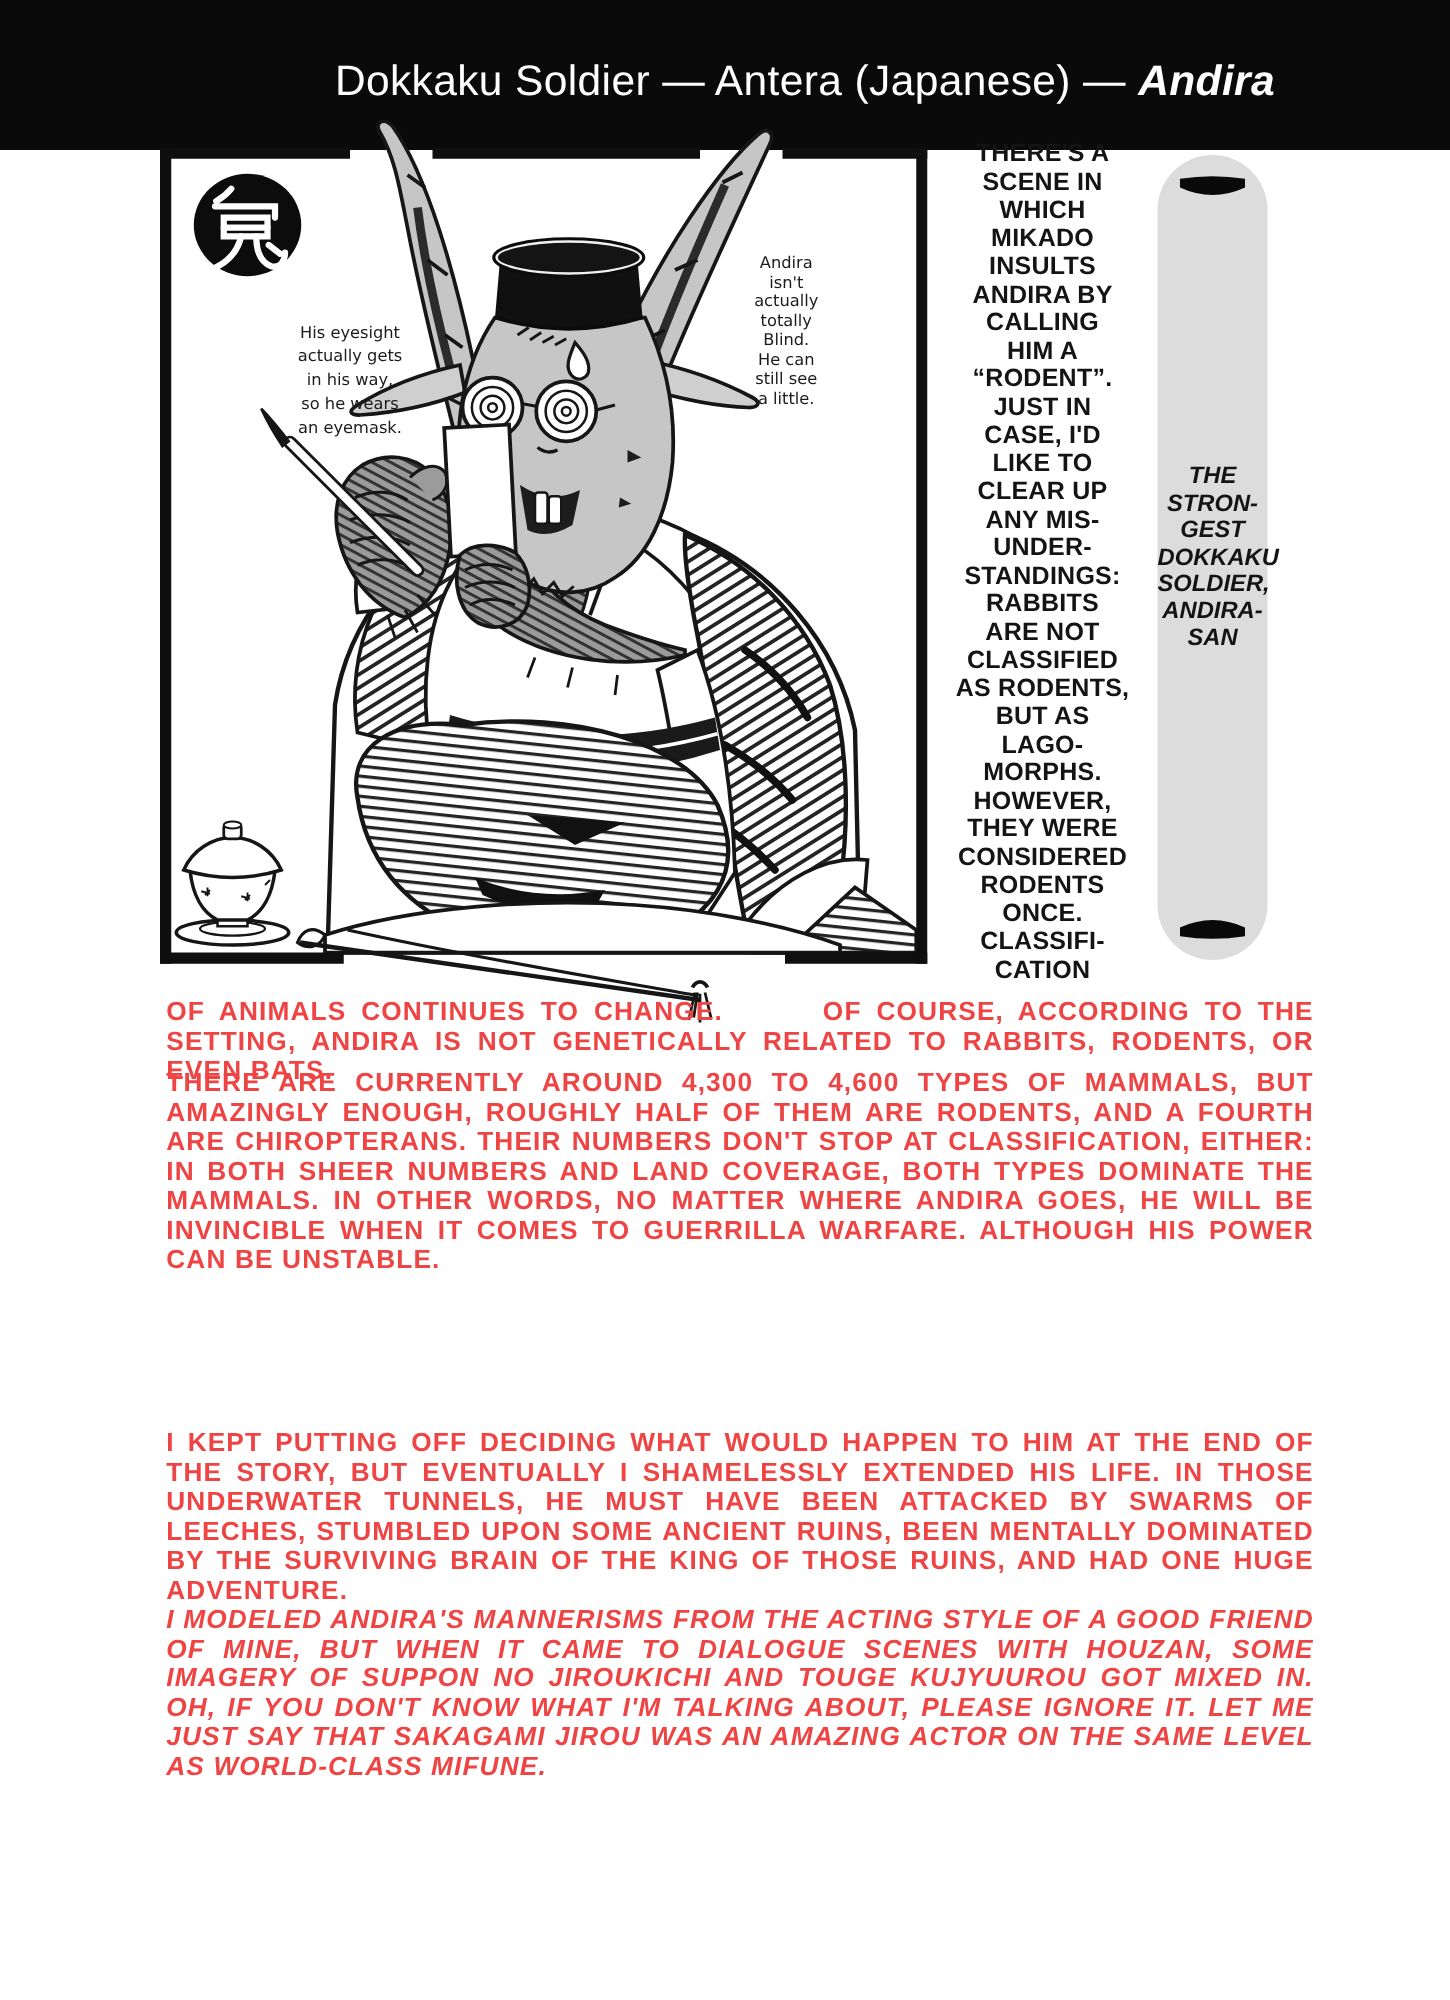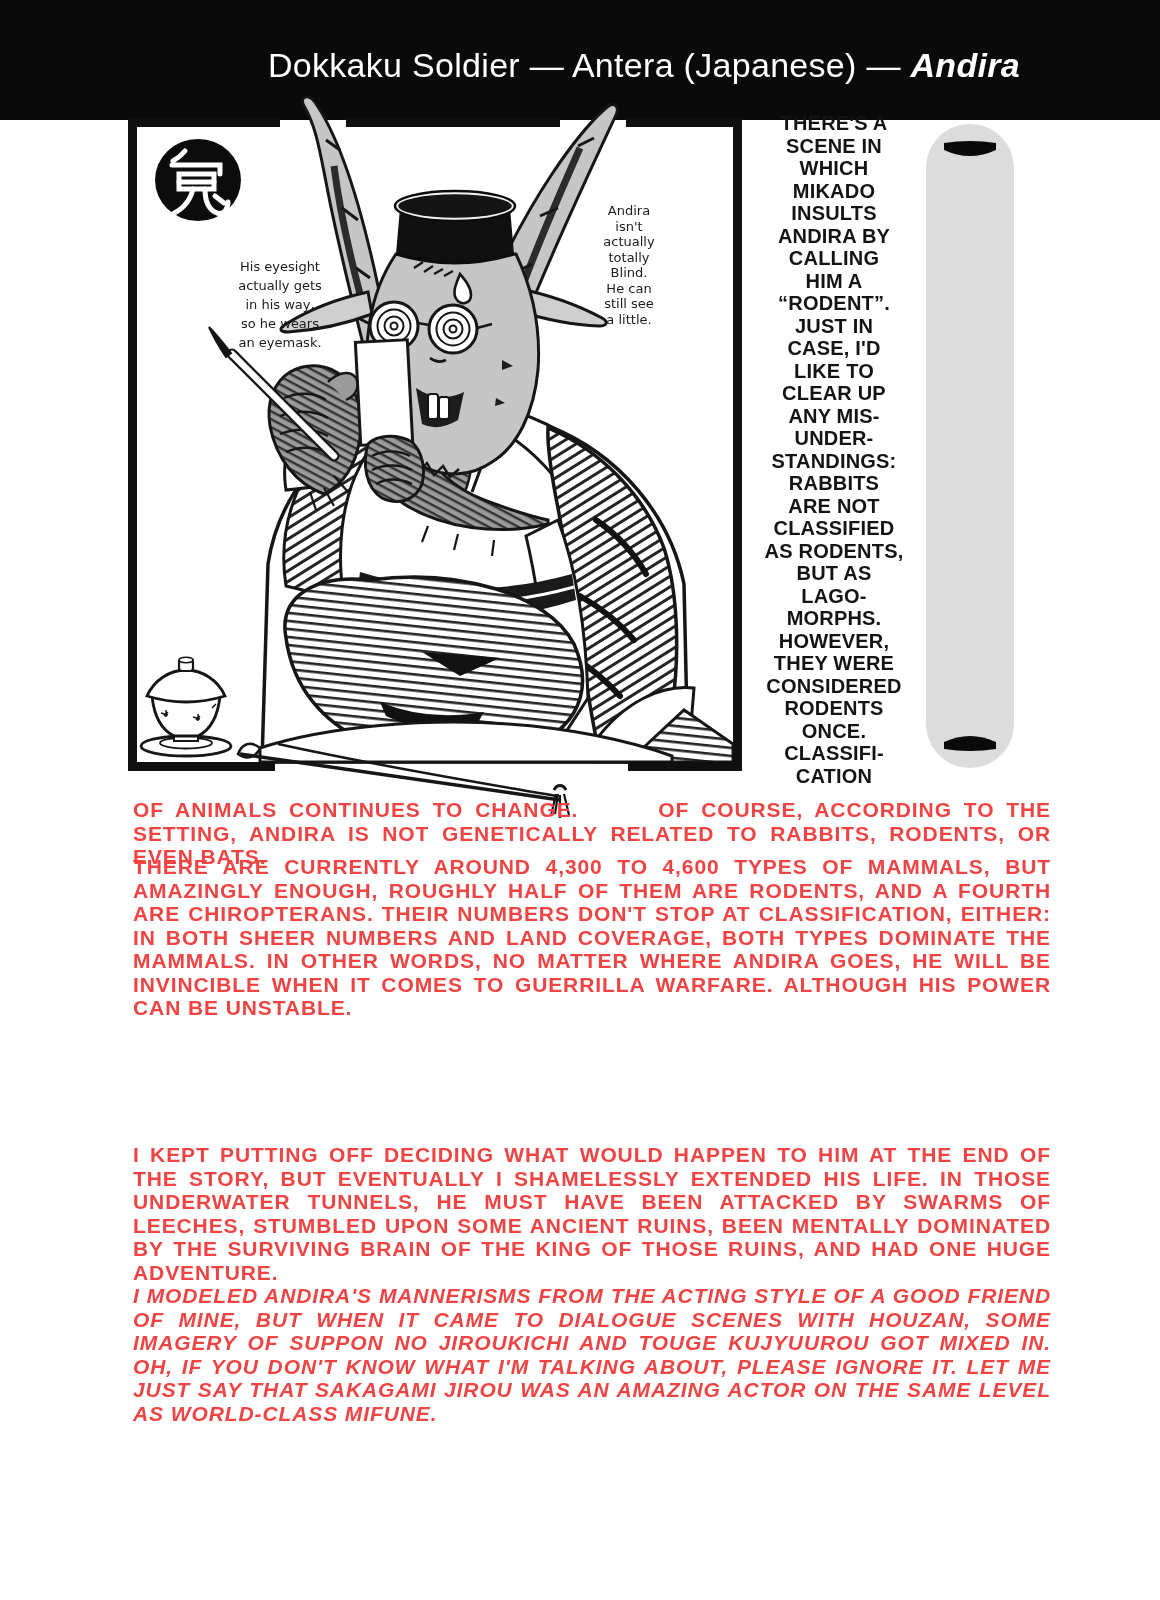--- a/index.html
+++ b/index.html
@@ -271,20 +271,27 @@
 CONSIDERED
 RODENTS
 ONCE.
 CLASSIFI-
 CATION</div>
 
   <div class="side-tab">
     <svg class="bracket top" viewBox="0 0 54 20">
       <path d="M1 3 Q27 -1 53 3 L53 10 Q27 22 1 10 Z" fill="#0a0a0a"></path>
     </svg>
+    <div class="tab-text">THE
+STRON-
+GEST
+DOKKAKU
+SOLDIER,
+ANDIRA-
+SAN</div>
     <svg class="bracket bottom" viewBox="0 0 54 20">
       <path d="M1 3 Q27 -1 53 3 L53 10 Q27 22 1 10 Z" fill="#0a0a0a"></path>
     </svg>
   </div>
 
   <p class="para p1"><span>OF ANIMALS CONTINUES TO CHANGE.</span><span class="gap"></span><span>OF COURSE, ACCORDING TO THE SETTING, ANDIRA IS NOT GENETICALLY RELATED TO RABBITS, RODENTS, OR EVEN BATS.</span></p>
   <p class="para p2">THERE ARE CURRENTLY AROUND 4,300 TO 4,600 TYPES OF MAMMALS, BUT AMAZINGLY ENOUGH, ROUGHLY HALF OF THEM ARE RODENTS, AND A FOURTH ARE CHIROPTERANS. THEIR NUMBERS DON'T STOP AT CLASSIFICATION, EITHER: IN BOTH SHEER NUMBERS AND LAND COVERAGE, BOTH TYPES DOMINATE THE MAMMALS. IN OTHER WORDS, NO MATTER WHERE ANDIRA GOES, HE WILL BE INVINCIBLE WHEN IT COMES TO GUERRILLA WARFARE. ALTHOUGH HIS POWER CAN BE UNSTABLE.</p>
   <p class="para p4">I KEPT PUTTING OFF DECIDING WHAT WOULD HAPPEN TO HIM AT THE END OF THE STORY, BUT EVENTUALLY I SHAMELESSLY EXTENDED HIS LIFE. IN THOSE UNDERWATER TUNNELS, HE MUST HAVE BEEN ATTACKED BY SWARMS OF LEECHES, STUMBLED UPON SOME ANCIENT RUINS, BEEN MENTALLY DOMINATED BY THE SURVIVING BRAIN OF THE KING OF THOSE RUINS, AND HAD ONE HUGE ADVENTURE.</p>
   <p class="para p5">I MODELED ANDIRA'S MANNERISMS FROM THE ACTING STYLE OF A GOOD FRIEND OF MINE, BUT WHEN IT CAME TO DIALOGUE SCENES WITH HOUZAN, SOME IMAGERY OF SUPPON NO JIROUKICHI AND TOUGE KUJYUUROU GOT MIXED IN. OH, IF YOU DON'T KNOW WHAT I'M TALKING ABOUT, PLEASE IGNORE IT. LET ME JUST SAY THAT SAKAGAMI JIROU WAS AN AMAZING ACTOR ON THE SAME LEVEL AS WORLD-CLASS MIFUNE.</p>
 

